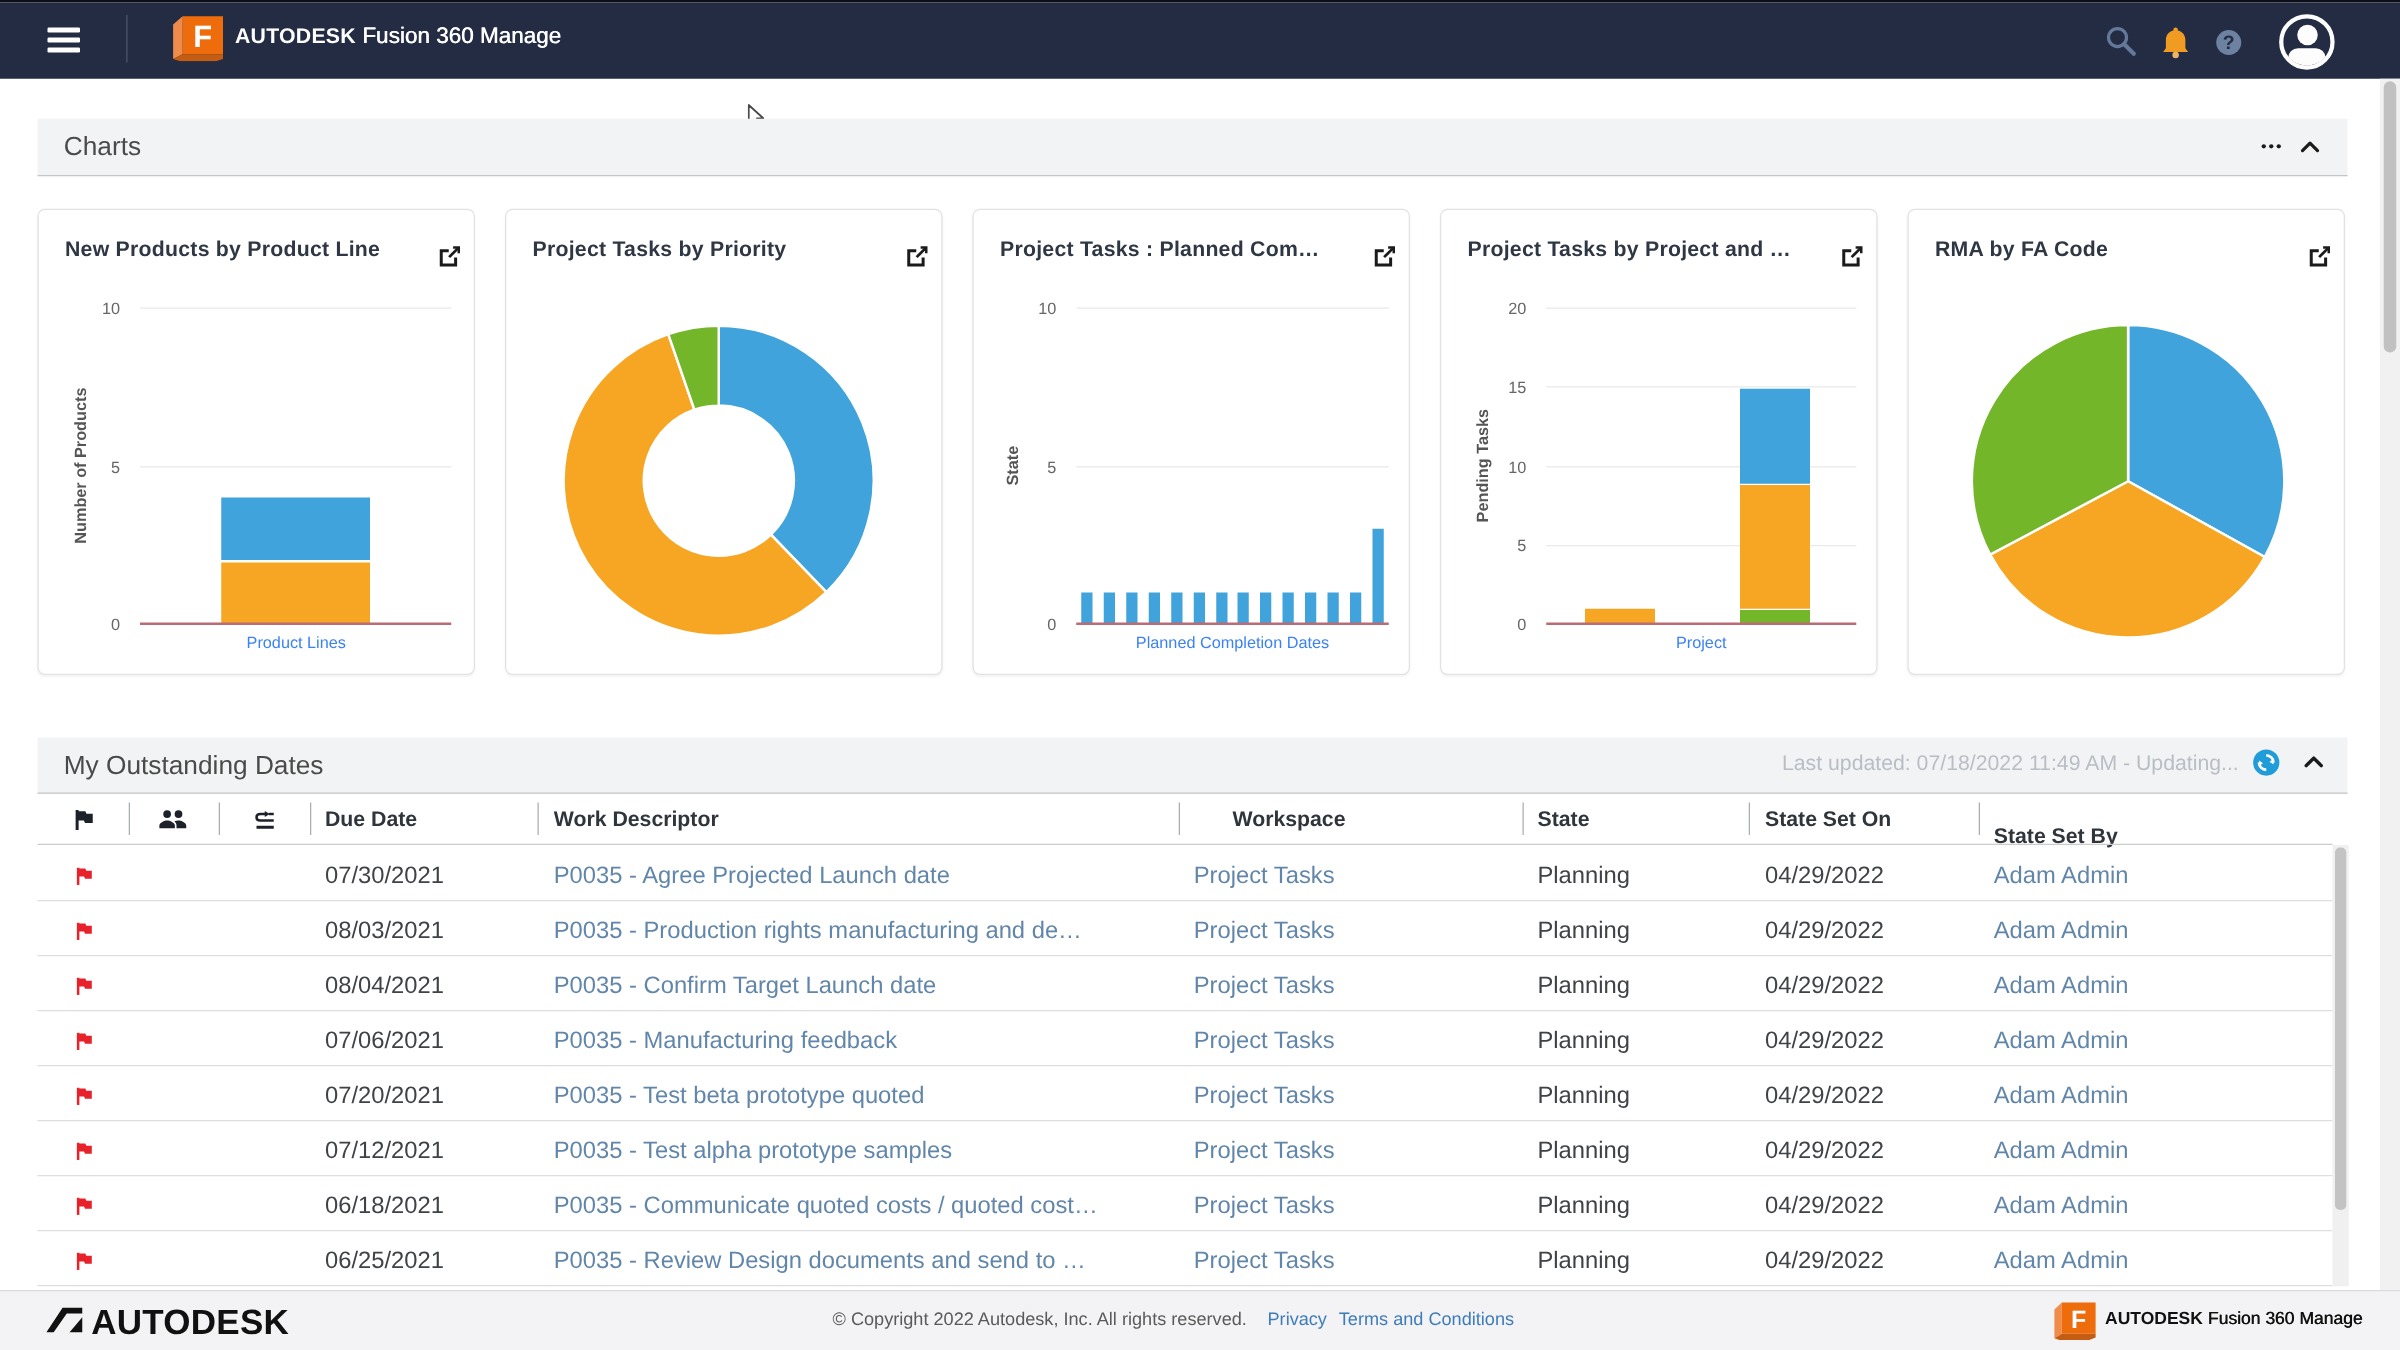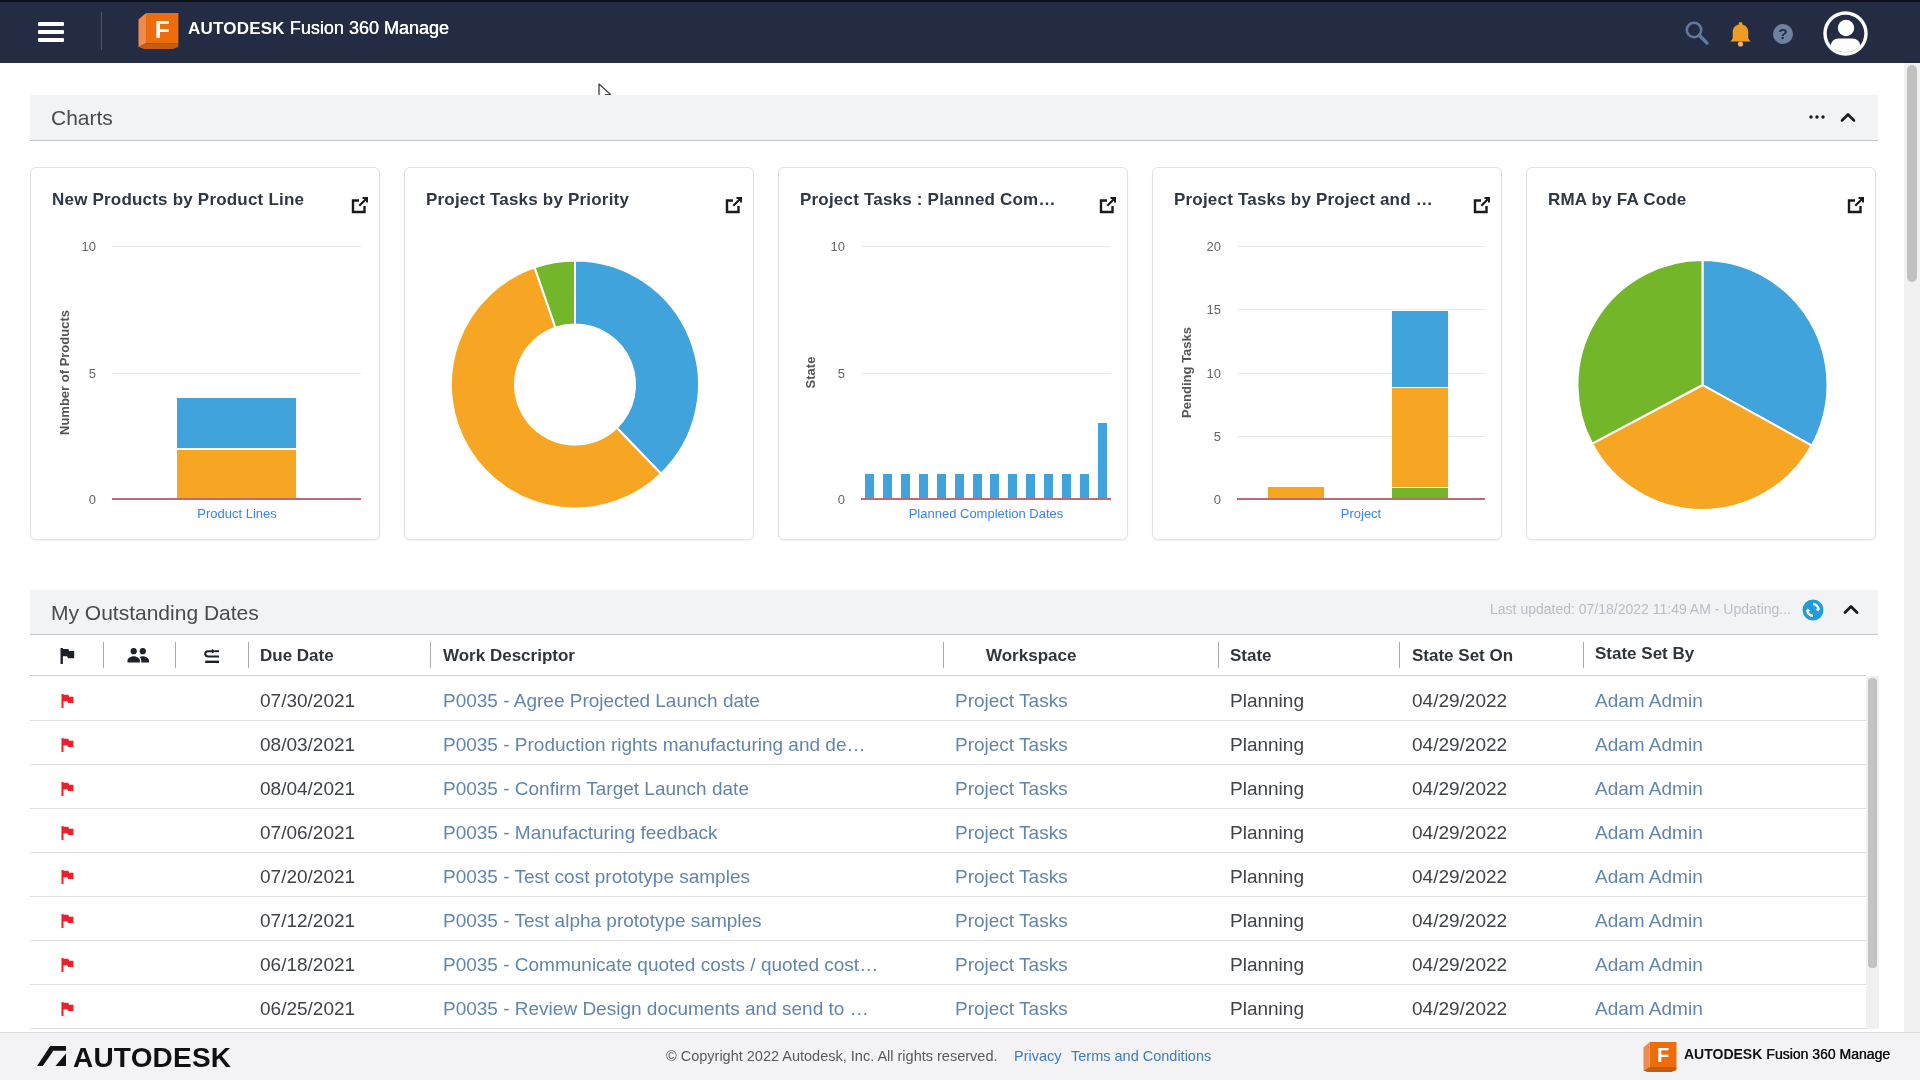--- a/index.html
+++ b/index.html
@@ -208,21 +208,21 @@
 <svg class="abs" style="left:1576px; top:260px" width="252" height="252" viewBox="0 0 252 252">
   <g transform="translate(-1576,-260)">
     <path d="M1702.5 385 L1702.5 260.0 A125 125 0 0 1 1811.8 445.6 Z" fill="#41a3dc" stroke="#fff" stroke-width="2"></path>
     <path d="M1702.5 385 L1811.8 445.6 A125 125 0 0 1 1592.1 443.7 Z" fill="#f6a623" stroke="#fff" stroke-width="2"></path>
     <path d="M1702.5 385 L1592.1 443.7 A125 125 0 0 1 1702.5 260.0 Z" fill="#74b62a" stroke="#fff" stroke-width="2"></path>
   </g>
 </svg>
 
 <div class="sechead" style="top:590px; height:45px; border-bottom-width:1px">
   <div class="t">My Outstanding Dates</div>
-  <div class="abs" style="right:87px; top:11px; font-size:14px; color:#b9bec5;">Last updated: 07/18/2022 11:49 AM - Updating...</div>
+  <div class="abs" style="right:87px; top:11px; font-size:17px; color:#b9bec5;">Last updated: 07/18/2022 11:49 AM - Updating...</div>
   <svg class="abs" style="left:1772px; top:9px" width="22" height="22" viewBox="0 0 22 22">
     <circle cx="11" cy="11" r="10.5" fill="#209dd8"></circle>
     <path d="M11 5.2 A5.8 5.8 0 0 1 16.8 11" fill="none" stroke="#fff" stroke-width="2.2"></path>
     <path d="M11 16.8 A5.8 5.8 0 0 1 5.2 11" fill="none" stroke="#fff" stroke-width="2.2"></path>
     <polygon points="16.8,8.2 16.8,12.6 13.6,10.4" fill="#fff"></polygon>
     <polygon points="5.2,13.8 5.2,9.4 8.4,11.6" fill="#fff"></polygon>
   </svg>
   <svg class="abs" style="left:1812px; top:10px" width="18" height="18" viewBox="0 0 18 18">
     <polyline points="3,12.5 9,6.5 15,12.5" fill="none" stroke="#1b1b1b" stroke-width="2.8" stroke-linecap="round" stroke-linejoin="round"></polyline>
   </svg>
@@ -250,21 +250,21 @@
 <div class="sep" style="left:430px"></div>
 <div class="sep" style="left:943px"></div>
 <div class="sep" style="left:1218px"></div>
 <div class="sep" style="left:1399px"></div>
 <div class="sep" style="left:1583px"></div>
 <div class="th" style="left:260px; top:646px">Due Date</div>
 <div class="th" style="left:443px; top:646px">Work Descriptor</div>
 <div class="th" style="left:986px; top:646px">Workspace</div>
 <div class="th" style="left:1230px; top:646px">State</div>
 <div class="th" style="left:1412px; top:646px">State Set On</div>
-<div class="th" style="left:1595px; top:644px">State Set By</div>
+<div class="th" style="left:1595px; top:659px">State Set By</div>
 <div class="rowline" style="top:675px; background:#caccce"></div>
 <svg class="abs" style="left:61px; top:694px" width="13" height="14" viewBox="0 0 14 15" fill="#e8222b">
   <rect x="0.5" y="0" width="2.2" height="15"></rect>
   <polygon points="1.8,0.9 7.8,0.9 8.7,2.8 13.4,2.8 13.4,9.6 7.6,9.6 6.7,7.7 1.8,7.7"></polygon>
 </svg>
 <div class="cell" style="left:260px; top:690px">07/30/2021</div>
 <div class="link" style="left:443px; top:690px">P0035 - Agree Projected Launch date</div>
 <div class="link" style="left:955px; top:690px">Project Tasks</div>
 <div class="cell" style="left:1230px; top:690px">Planning</div>
 <div class="cell" style="left:1412px; top:690px">04/29/2022</div>
@@ -301,21 +301,21 @@
 <div class="link" style="left:955px; top:822px">Project Tasks</div>
 <div class="cell" style="left:1230px; top:822px">Planning</div>
 <div class="cell" style="left:1412px; top:822px">04/29/2022</div>
 <div class="link" style="left:1595px; top:822px">Adam Admin</div>
 <div class="rowline" style="top:852px"></div>
 <svg class="abs" style="left:61px; top:870px" width="13" height="14" viewBox="0 0 14 15" fill="#e8222b">
   <rect x="0.5" y="0" width="2.2" height="15"></rect>
   <polygon points="1.8,0.9 7.8,0.9 8.7,2.8 13.4,2.8 13.4,9.6 7.6,9.6 6.7,7.7 1.8,7.7"></polygon>
 </svg>
 <div class="cell" style="left:260px; top:866px">07/20/2021</div>
-<div class="link" style="left:443px; top:866px">P0035 - Test cost prototype samples</div>
+<div class="link" style="left:443px; top:866px">P0035 - Test beta prototype quoted</div>
 <div class="link" style="left:955px; top:866px">Project Tasks</div>
 <div class="cell" style="left:1230px; top:866px">Planning</div>
 <div class="cell" style="left:1412px; top:866px">04/29/2022</div>
 <div class="link" style="left:1595px; top:866px">Adam Admin</div>
 <div class="rowline" style="top:896px"></div>
 <svg class="abs" style="left:61px; top:914px" width="13" height="14" viewBox="0 0 14 15" fill="#e8222b">
   <rect x="0.5" y="0" width="2.2" height="15"></rect>
   <polygon points="1.8,0.9 7.8,0.9 8.7,2.8 13.4,2.8 13.4,9.6 7.6,9.6 6.7,7.7 1.8,7.7"></polygon>
 </svg>
 <div class="cell" style="left:260px; top:910px">07/12/2021</div>

